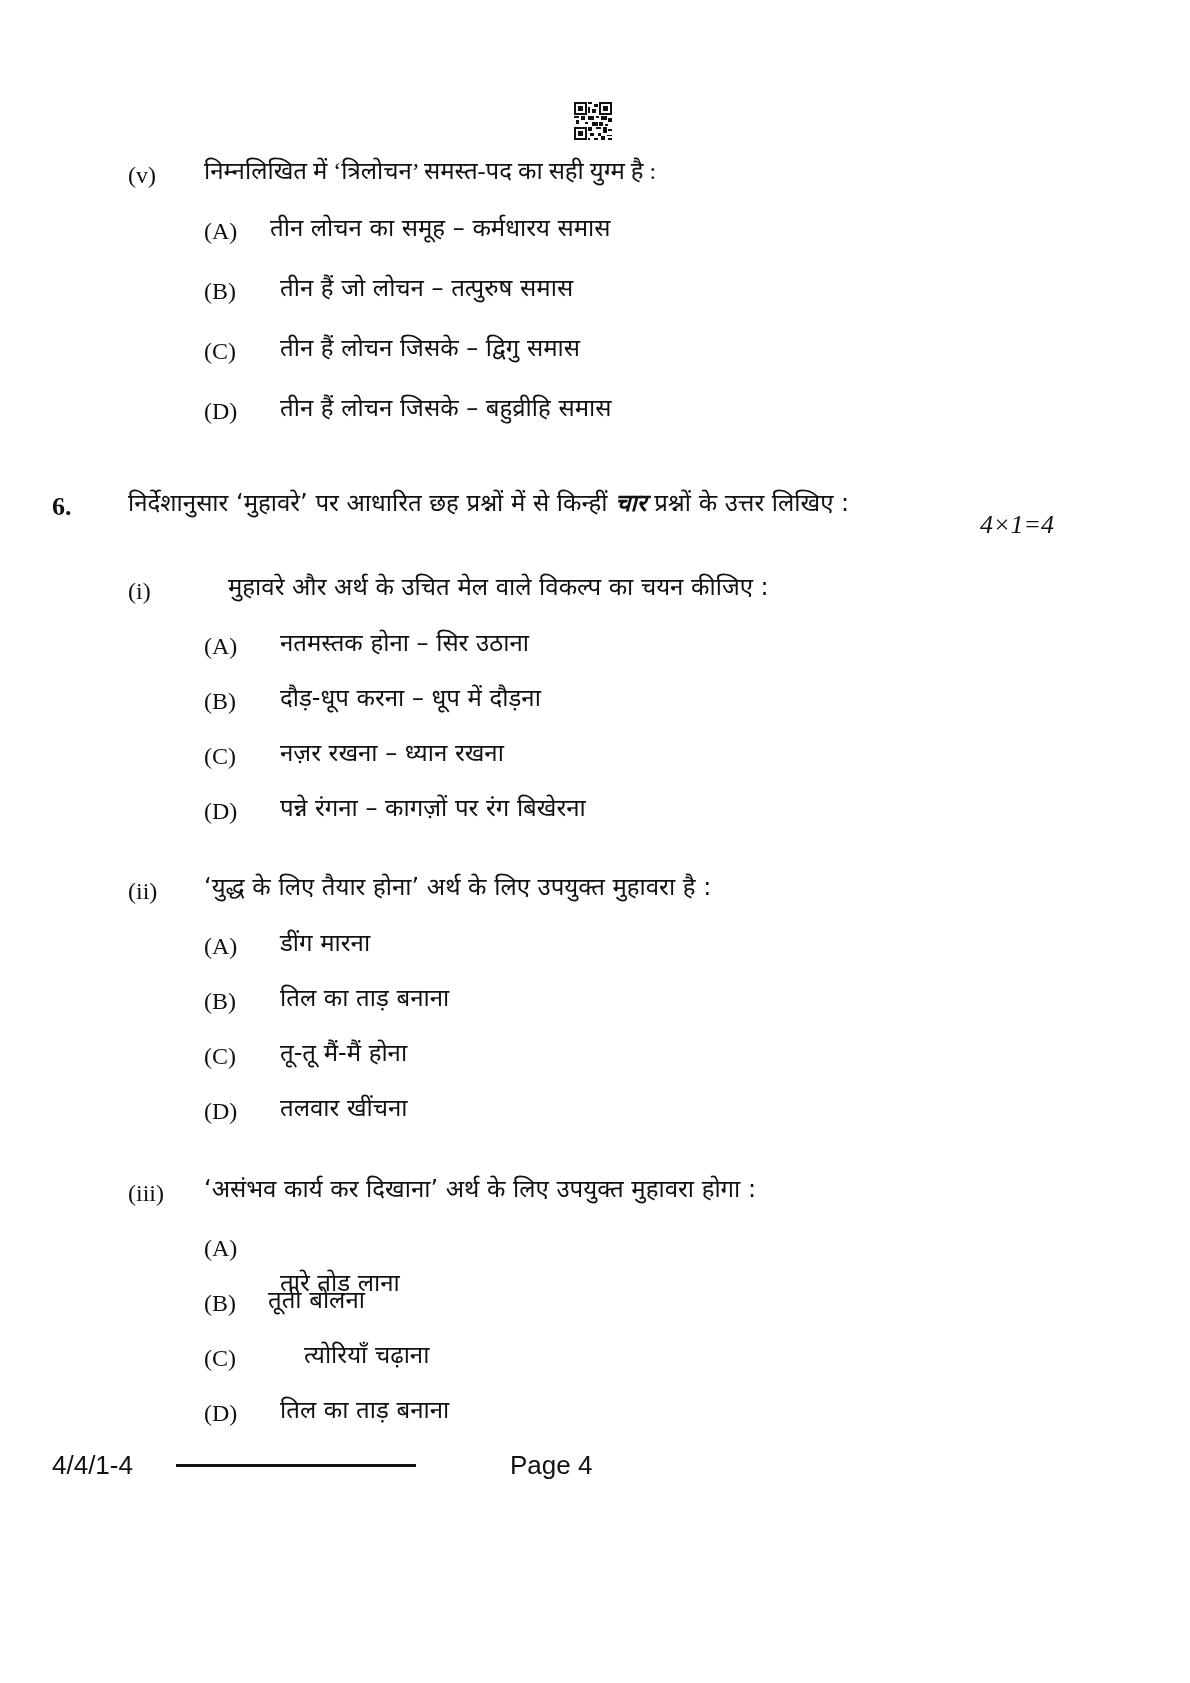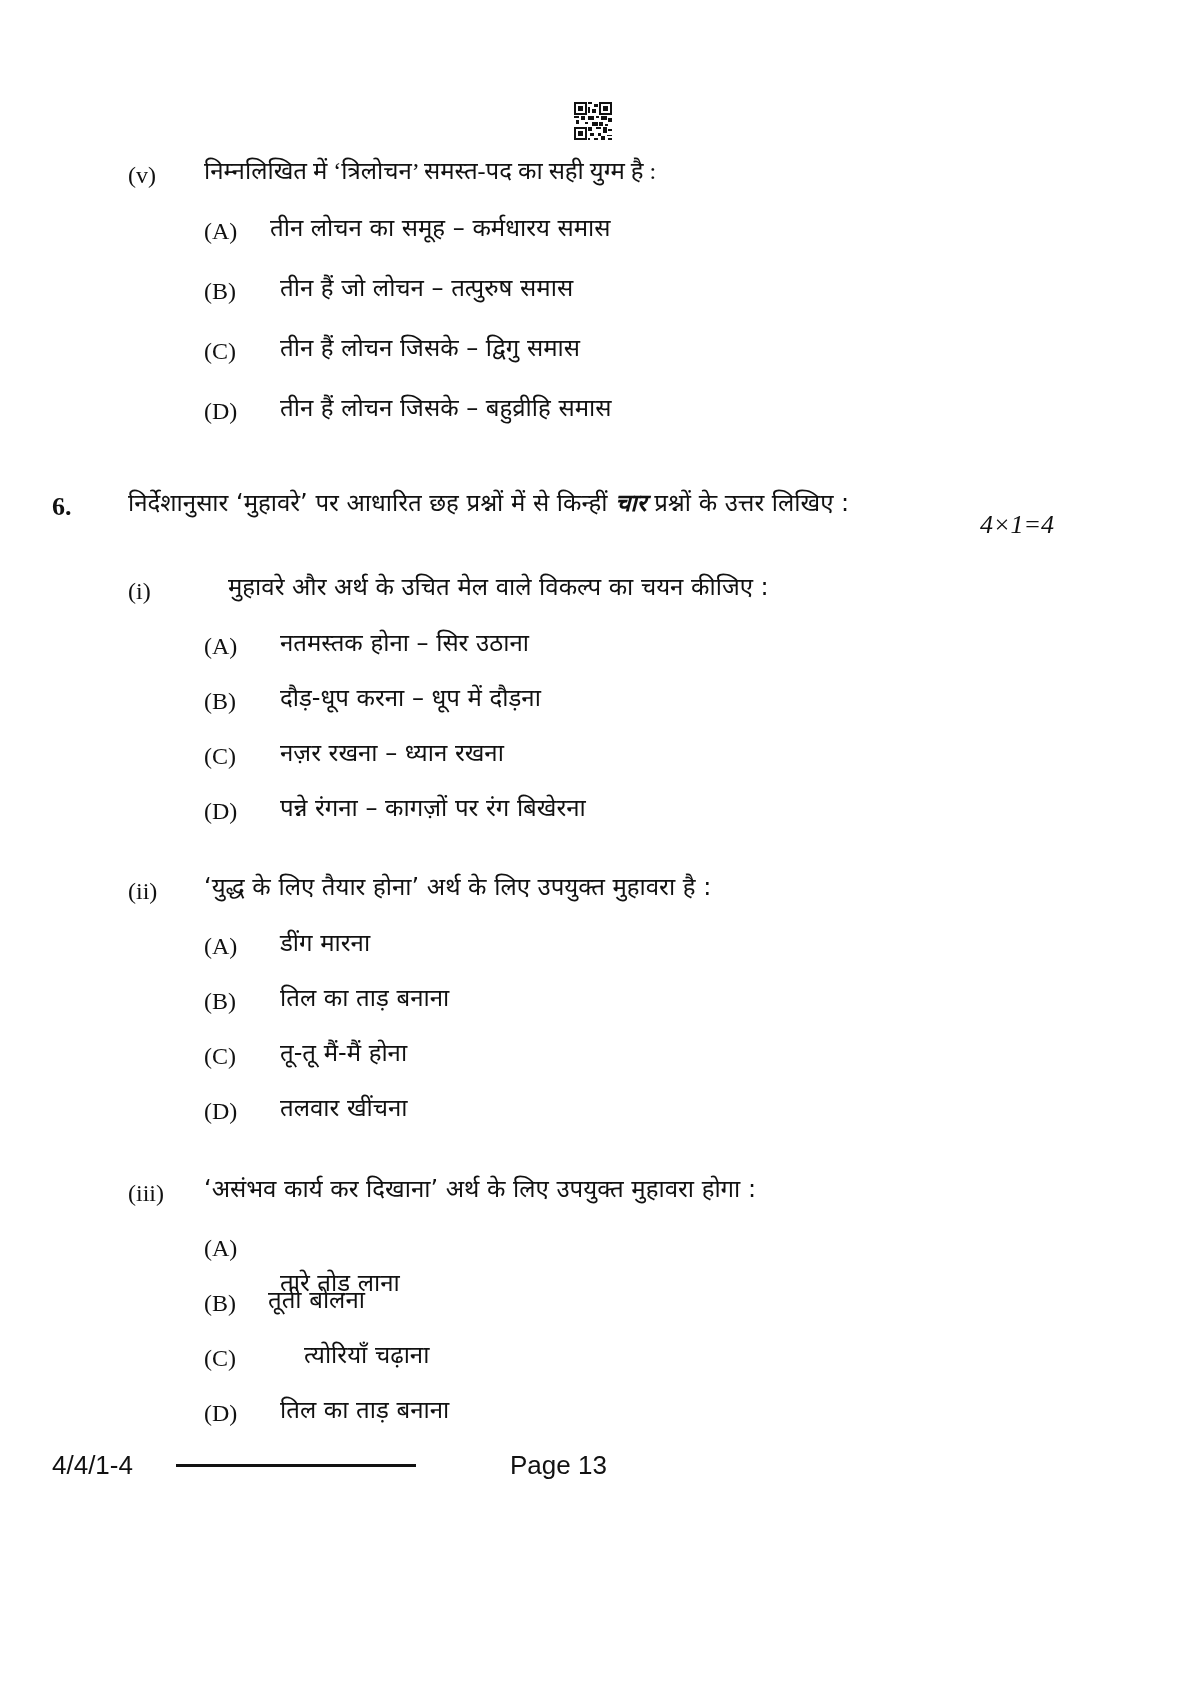--- a/index.html
+++ b/index.html
@@ -173,14 +173,14 @@
   <span class="abs roman" style="left:204px; top:1343px;">(C)</span>
   <span class="abs hi" style="left:280px; top:1340px;margin-left:24px;">त्योरियाँ चढ़ाना</span>
 
   <span class="abs roman" style="left:204px; top:1398px;">(D)</span>
   <span class="abs hi" style="left:280px; top:1395px;">तिल का ताड़ बनाना</span>
 </div>
 
 <div>
   <span class="abs footer-text" style="left:52px; top:1450px;">4/4/1-4</span>
   <div class="footer-rule" style="left:176px; top:1464px; width:240px;"></div>
-  <span class="abs footer-text" style="left:510px; top:1450px;">Page 13</span>
+  <span class="abs footer-text" style="left:510px; top:1450px;">Page 4</span>
 </div>
 
 </body></html>

